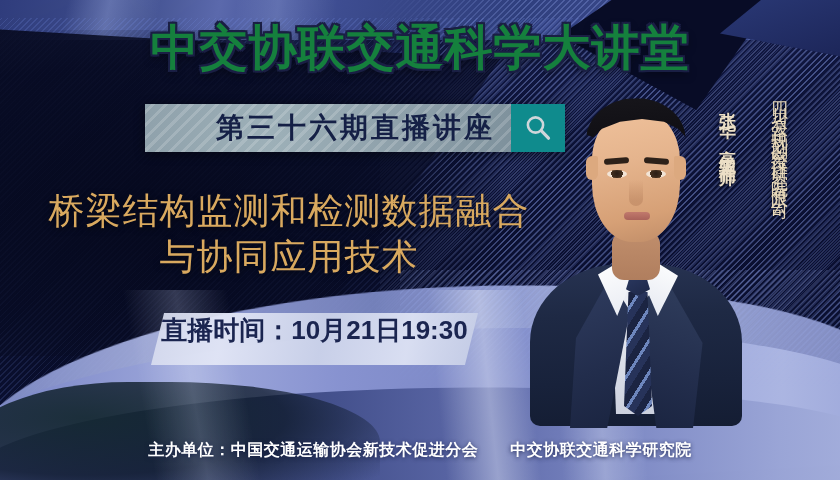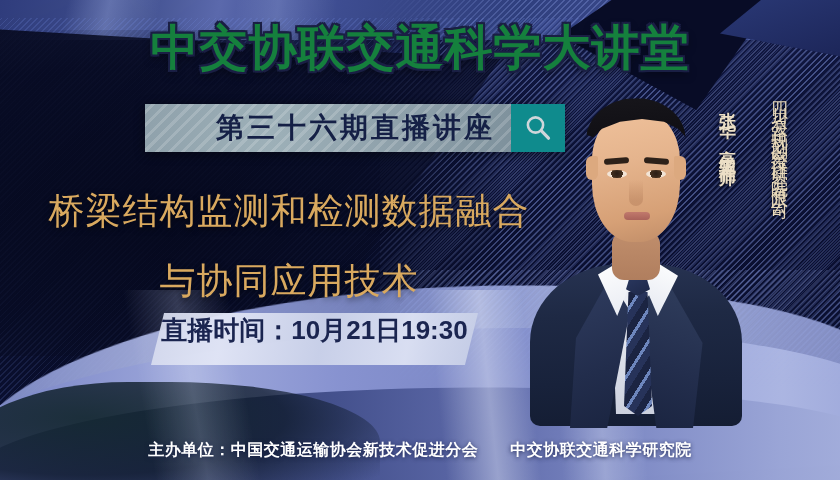--- a/index.html
+++ b/index.html
@@ -349,21 +349,21 @@
     left: 24px; top: 188px;
     width: 530px;
     text-align: center;
     font-size: 36px;
     font-weight: normal;
     line-height: 1.28;
     color: #d9a95f;
     letter-spacing: 1px;
     text-shadow: 0 2px 6px rgba(0,0,0,0.6);
   }
-  .headline-l2 { display: block; margin-top: 24px; }
+  .headline-l2 { display: block; }
 
   
   .time-plate {
     position: absolute;
     left: 151px; top: 313px;
     width: 327px; height: 52px;
     background: linear-gradient(100deg,
       rgba(214,219,238,0.92) 0%,
       rgba(226,230,246,0.95) 22%,
       rgba(205,212,234,0.92) 52%,

